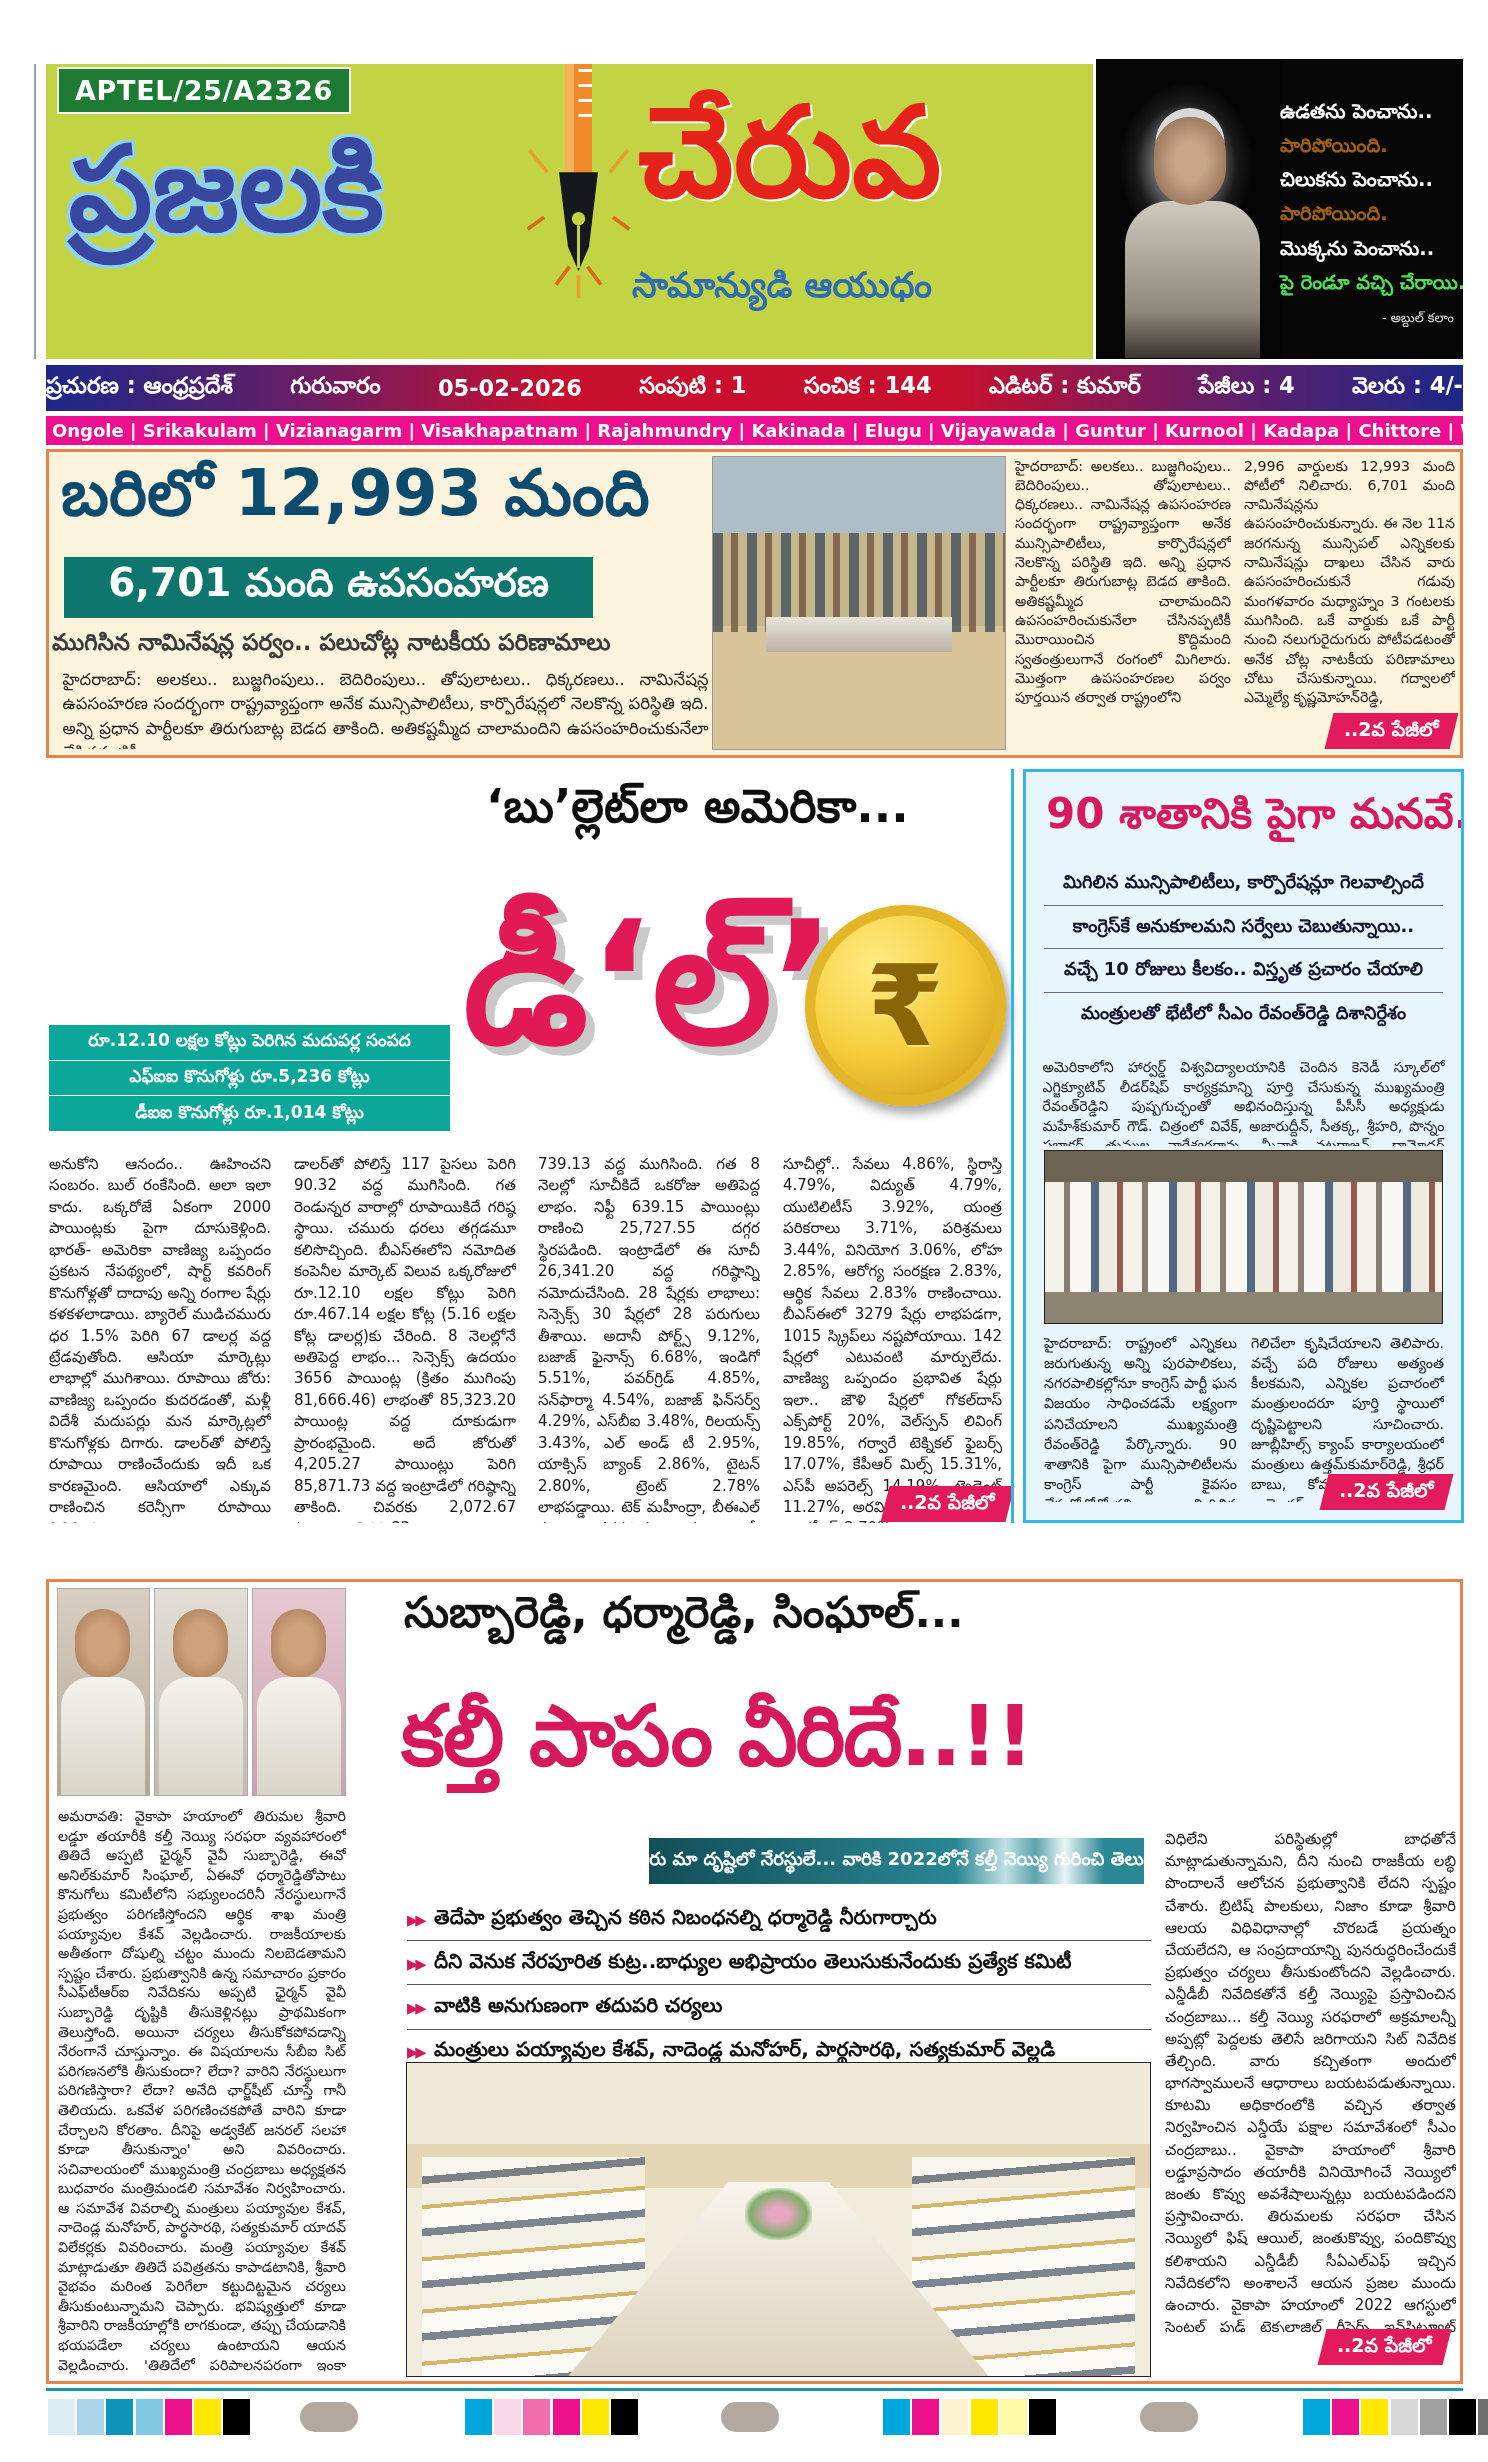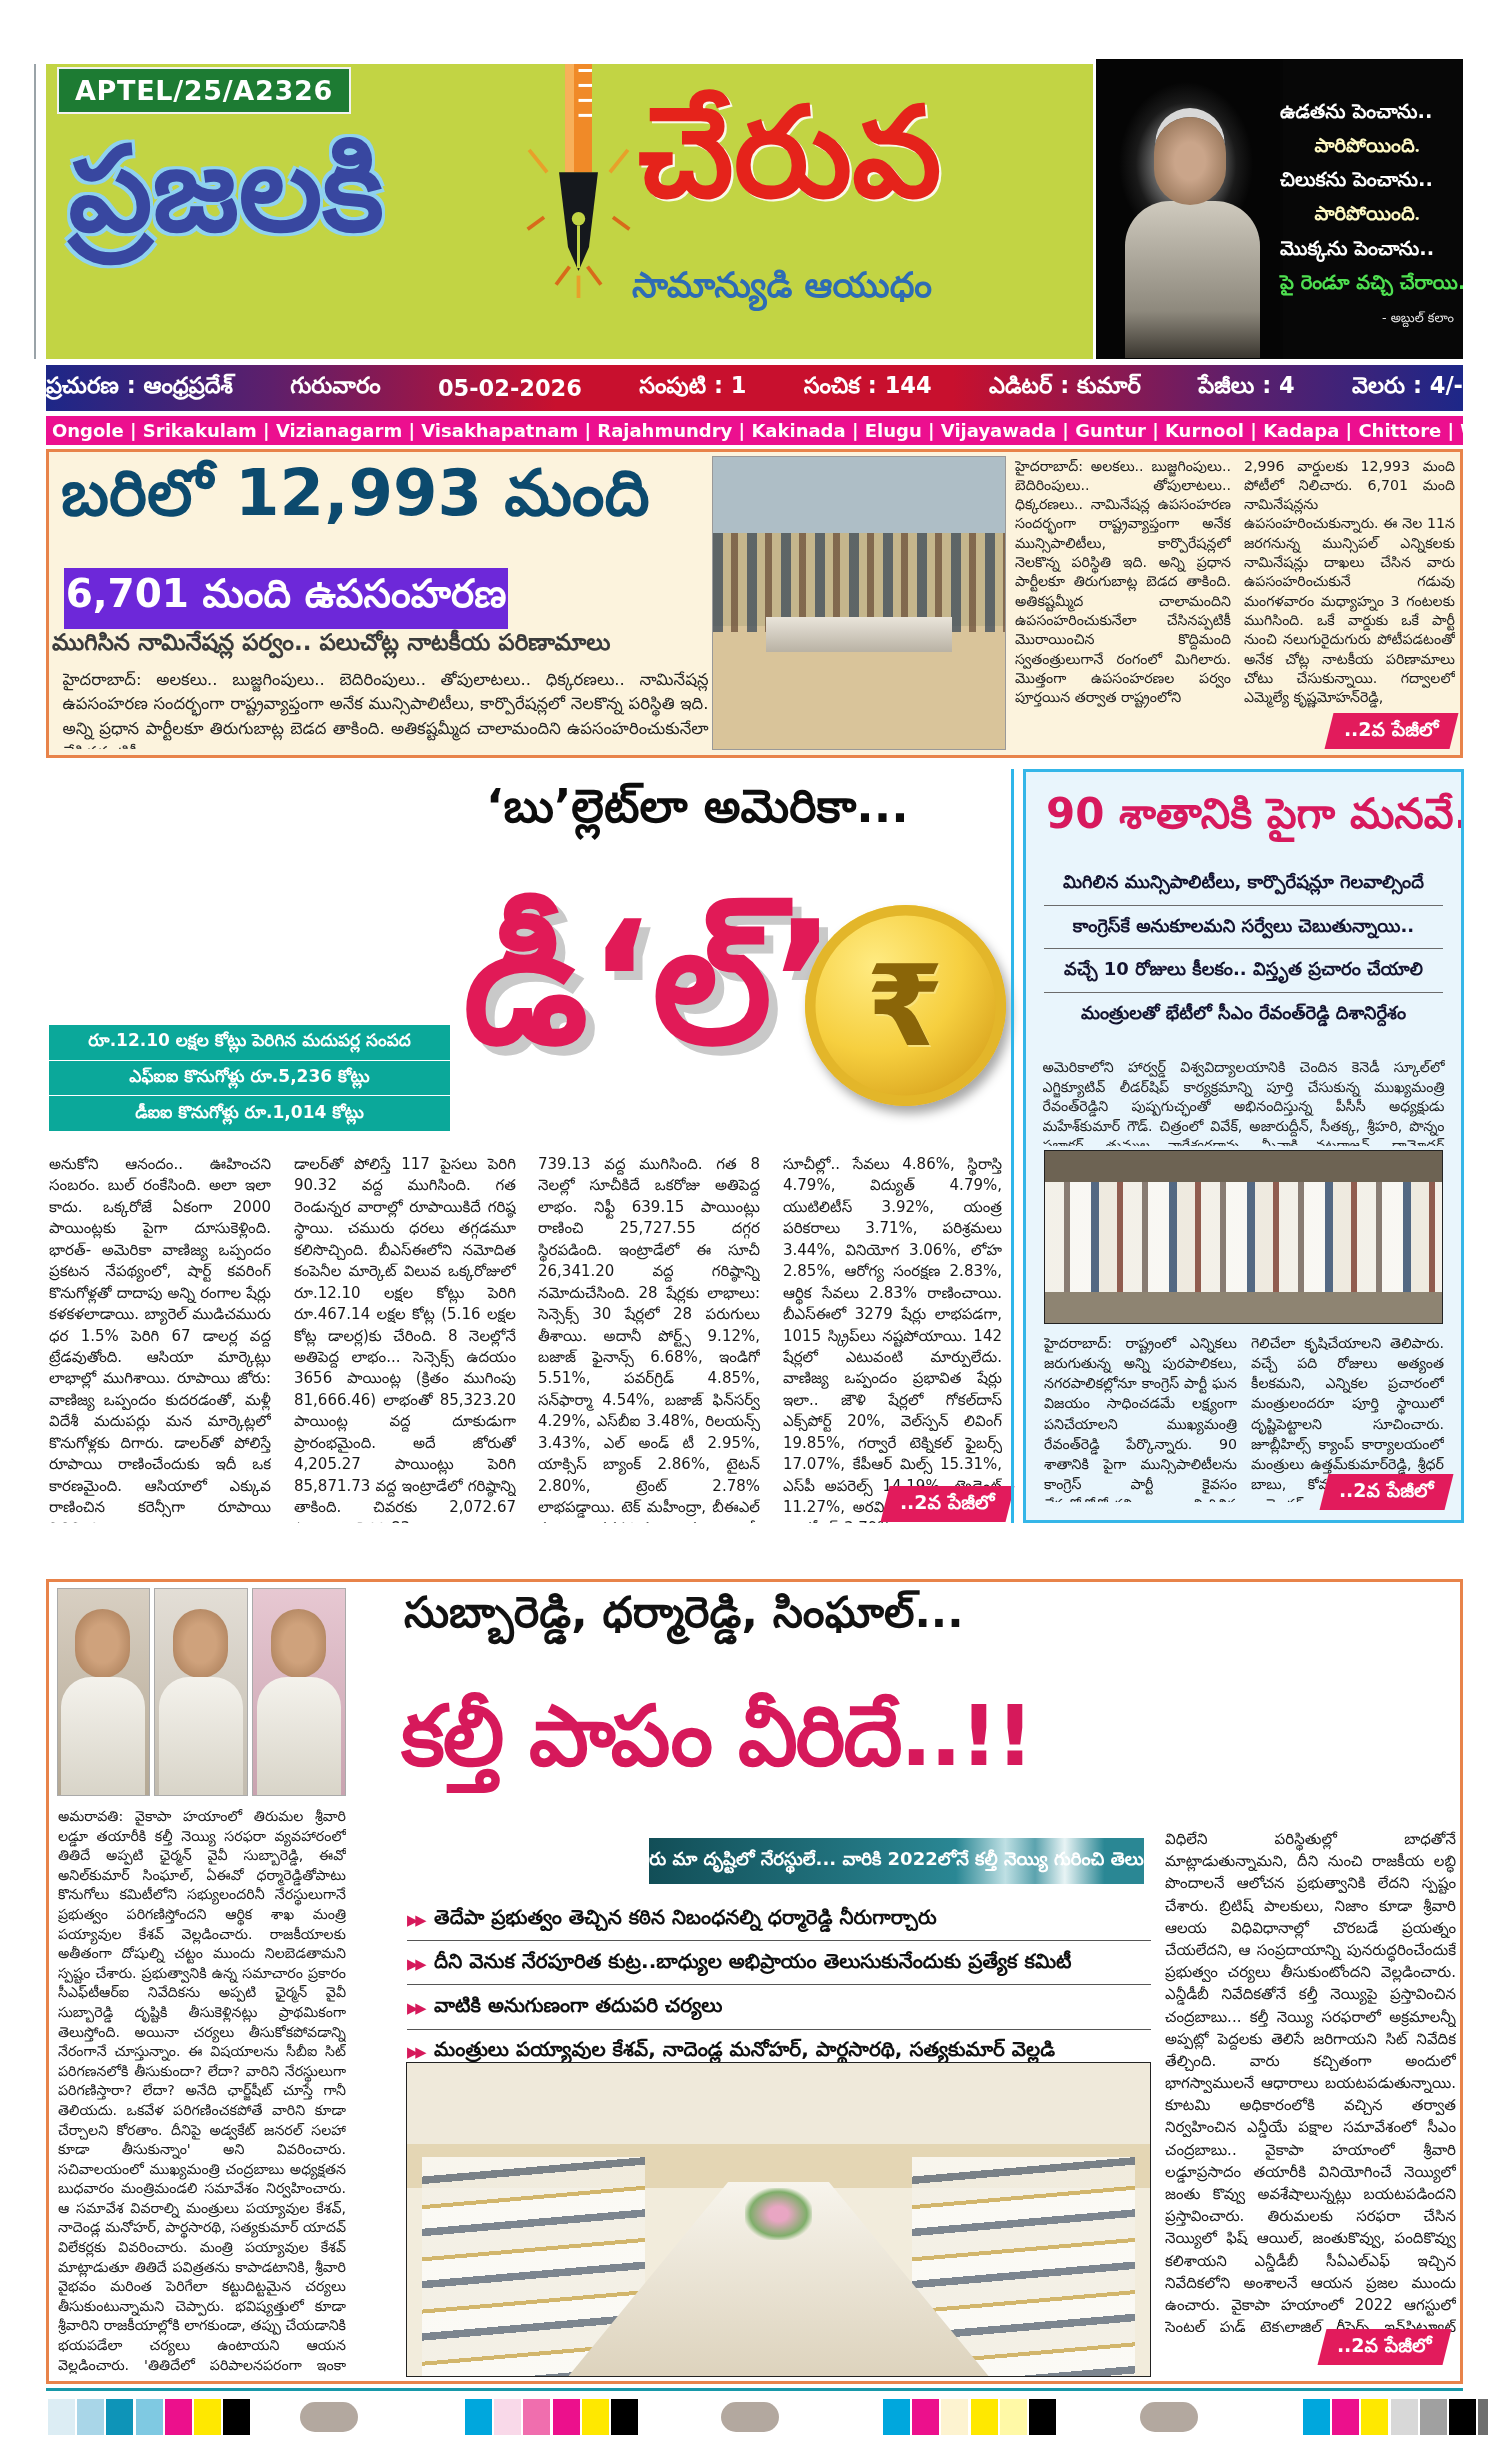--- a/index.html
+++ b/index.html
@@ -24,36 +24,36 @@
   .kalam { left:1096px; top:46px; width:367px; height:300px; background:#070707; overflow:hidden; }
   .kalam-photo { position:absolute; left:0; top:0; width:187px; height:300px;
     background: radial-gradient(67px 82px at 90px 105px, #b9b9b9 0%, #6e6e6e 45%, #1a1a1a 75%, #050505 100%); }
   .kalam-photo::before { content:""; position:absolute; left:28.5px; top:142px; width:135px; height:157px;
     border-radius:45px 45px 0 0; background:linear-gradient(#cfcabe, #8e897d 70%, #3a362f); }
   .kalam-photo::after { content:""; position:absolute; left:58px; top:58px; width:72px; height:88px;
     border-radius:36px; background:radial-gradient(#caa58a 30%, #9c7a5e 75%, #5b4231); box-shadow:0 -10.5px 0 -1.5px #d8d8d8; }
   .kalam-quote { position:absolute; right:9px; top:36px; width:174px; font-weight:bold; font-size:19.5px; line-height:1.75; }
   .kq { display:block; white-space:nowrap; }
   .kq.w { color:#ffffff; text-align:left; }
-  .kq.y { color:#fef9c3; text-align:center;font-family:Liberation Serif, serif; }
+  .kq.y { color:#a16207; text-align:left; }
   .kq.g { color:#4fe051; text-align:left; }
   .kq-attr { display:block; color:#e8e8e8; font-size:12.7px; text-align:right; margin-top:7.5px; font-weight:normal; }
 
   
   .datebar { left:46px; top:352px; width:1417px; height:46px;
     background:linear-gradient(90deg,#1d2788 0%,#5e1f6b 16%,#c8102e 36%,#c8102e 64%,#5e1f6b 84%,#1d2788 100%);
     display:flex; align-items:center; justify-content:space-between; gap:30px; color:#fff; font-weight:bold; font-size:22.5px; }
   .citybar { left:46px; top:403px; width:1417px; height:28.5px; background:#ec0f8f; color:#fff;
     display:flex; align-items:center; padding:0 6px; font-size:18px; font-weight:bold; white-space:nowrap; overflow:hidden; }
 
   
   .lead-box { left:46px; top:436px; width:1417px; height:309px; background:#fcf3dd; border:3.7px solid #e8834a; }
   .lead-headline { position:absolute; left:12px; top:4.5px; width:555px; font-size:64px; line-height:1.15;
     font-weight:bold; color:#0c4a6e; white-space:nowrap; }
-  .lead-purple { position:absolute; left:15px; top:116px; width:444px; height:61px; background:#6d28d9;
+  .lead-purple { position:absolute; left:15px; top:105px; width:529px; height:61px; background:#0f766e;
     color:#fff; font-size:39px; font-weight:bold; display:flex; align-items:center; justify-content:center; white-space:nowrap; }
   .lead-deck { position:absolute; left:3px; top:177px; width:555px; font-size:23px; font-weight:bold; color:#3c3c3c;
     text-align:center; white-space:nowrap; }
   .lead-intro { position:absolute; left:13.5px; top:216px; width:646px; height:81px; overflow:hidden;
     font-size:16.5px; line-height:1.48; color:#222; text-align:justify; }
   .ph-crowd { position:absolute; left:663px; top:3.7px; width:294px; height:294px;
     background:linear-gradient(#aebec6 0 26%, #c5b68c 26% 58%, #d9c49a 58% 100%); border:0.7px solid #999; }
   .ph-crowd::before { content:""; position:absolute; left:0; top:26%; width:100%; height:34%;
     background:repeating-linear-gradient(90deg,#3b4a5a 0 9.7px, rgba(0,0,0,0) 9.7px 18px, #6b4f3a 18px 25.5px, rgba(0,0,0,0) 25.5px 34px); opacity:.75; }
   .ph-crowd::after { content:""; position:absolute; left:18%; top:55%; width:64%; height:12%;

